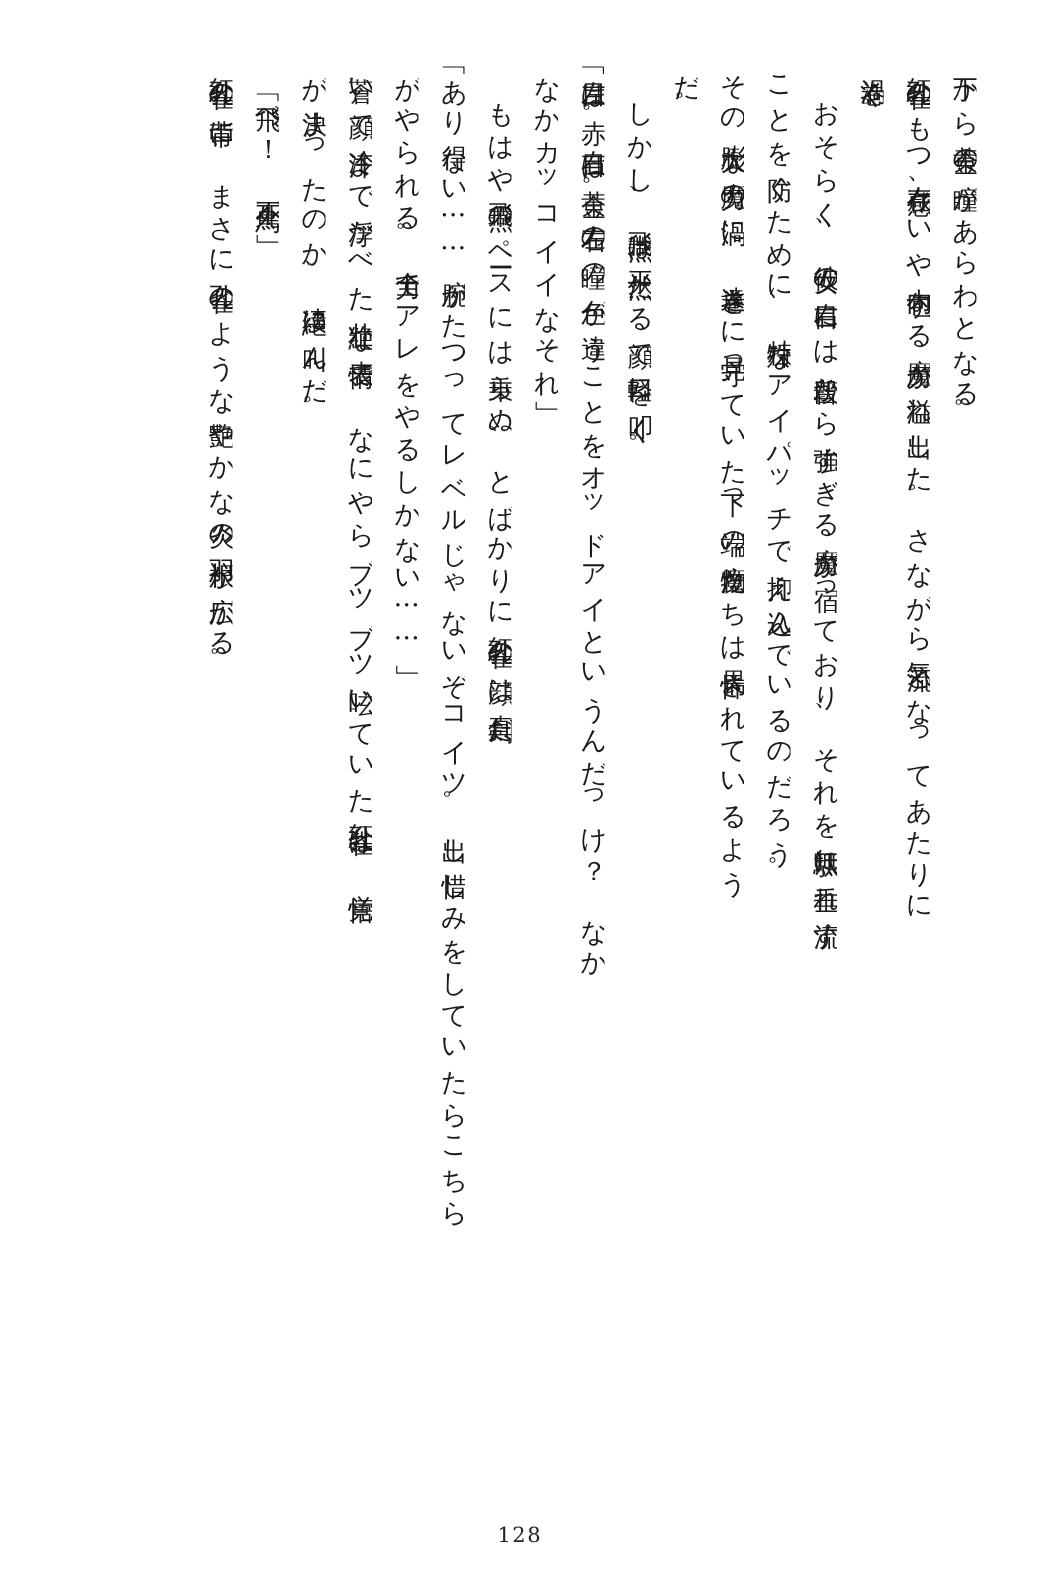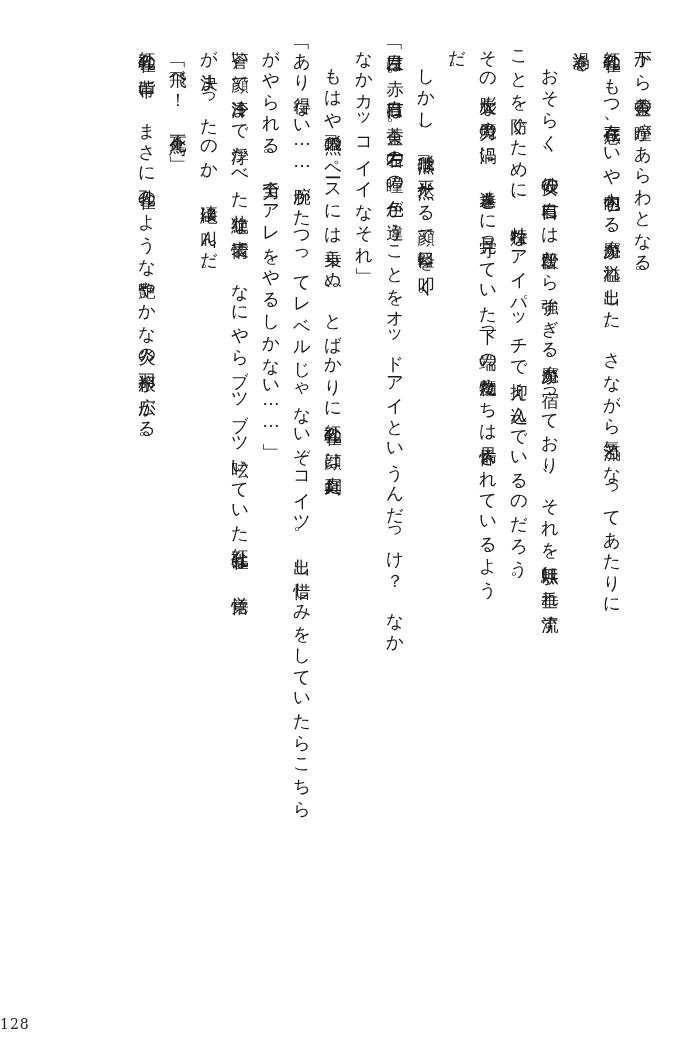--- a/index.html
+++ b/index.html
@@ -47,20 +47,21 @@
   
   .col.indent {
     padding-top: 18px;
     height: 912px;
   }
   #page-number {
     position: absolute;
     bottom: 18px;
     left: 0;
     right: 0;
+    text-align: center;
     font-size: 14px;
     font-family: "DejaVu Serif", "Liberation Serif", serif;
     color: #222;
     letter-spacing: 1px;
   }
 </style>
 </head>
 <body>
 
 <div id="page">

